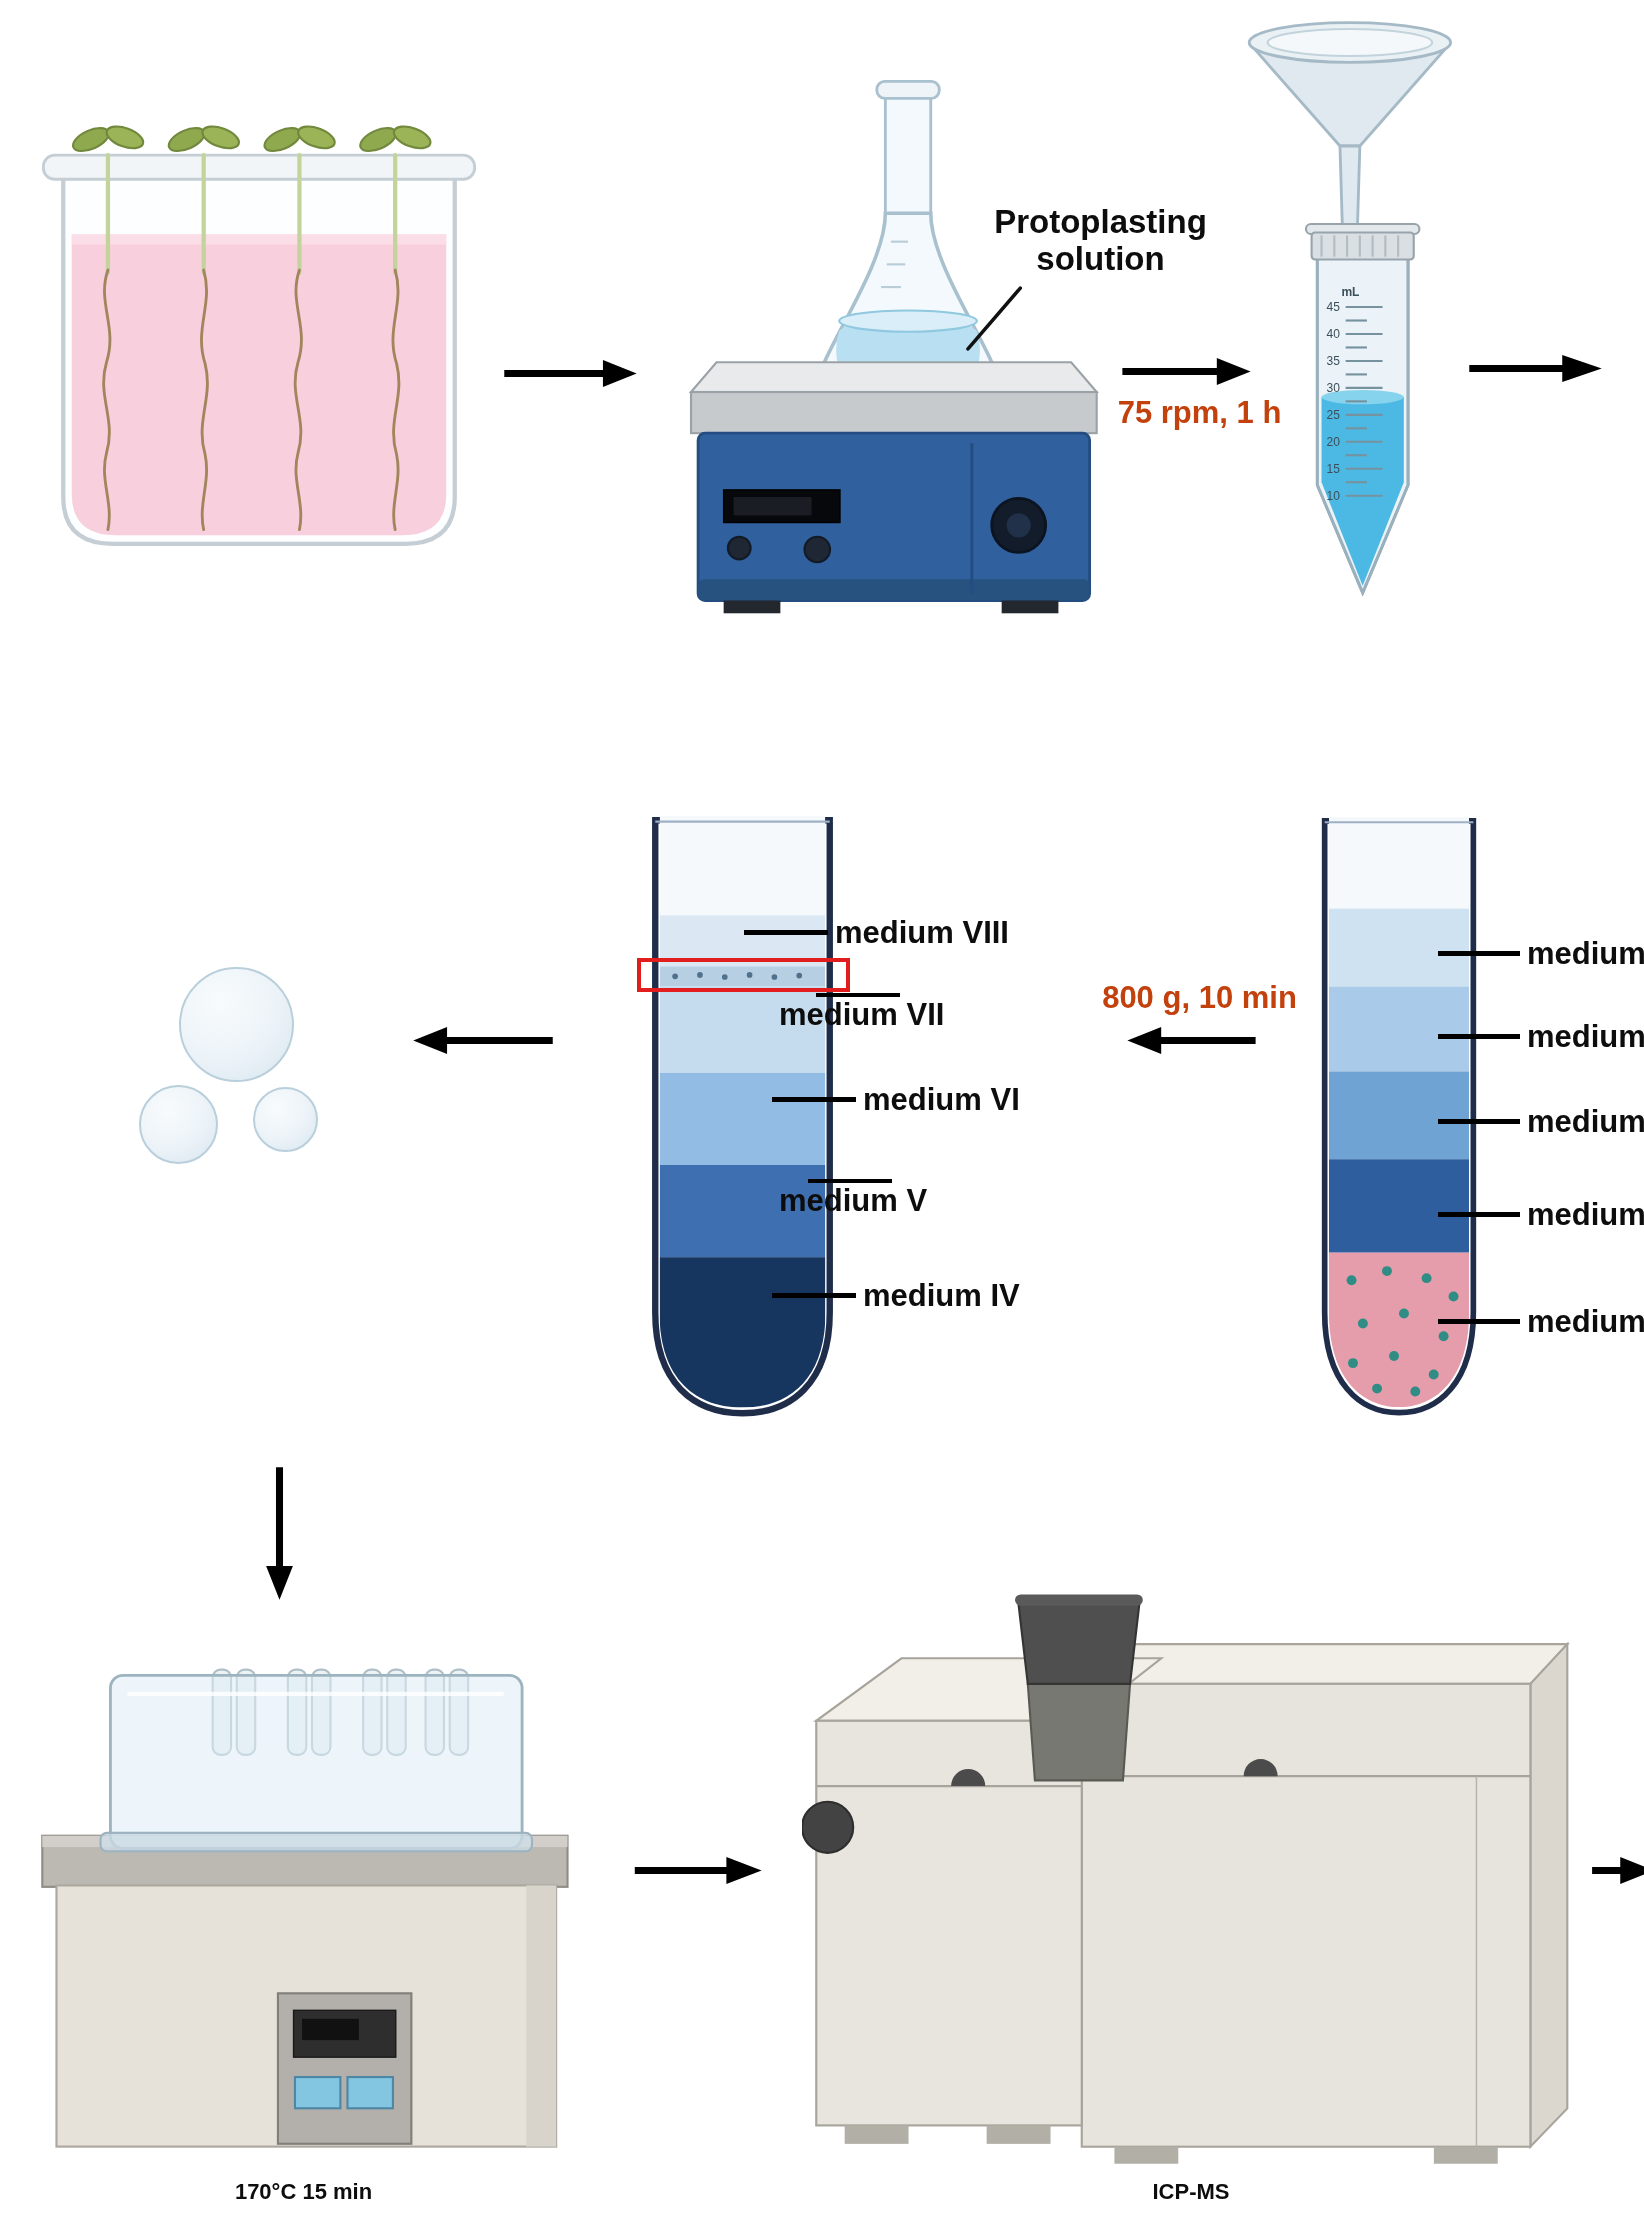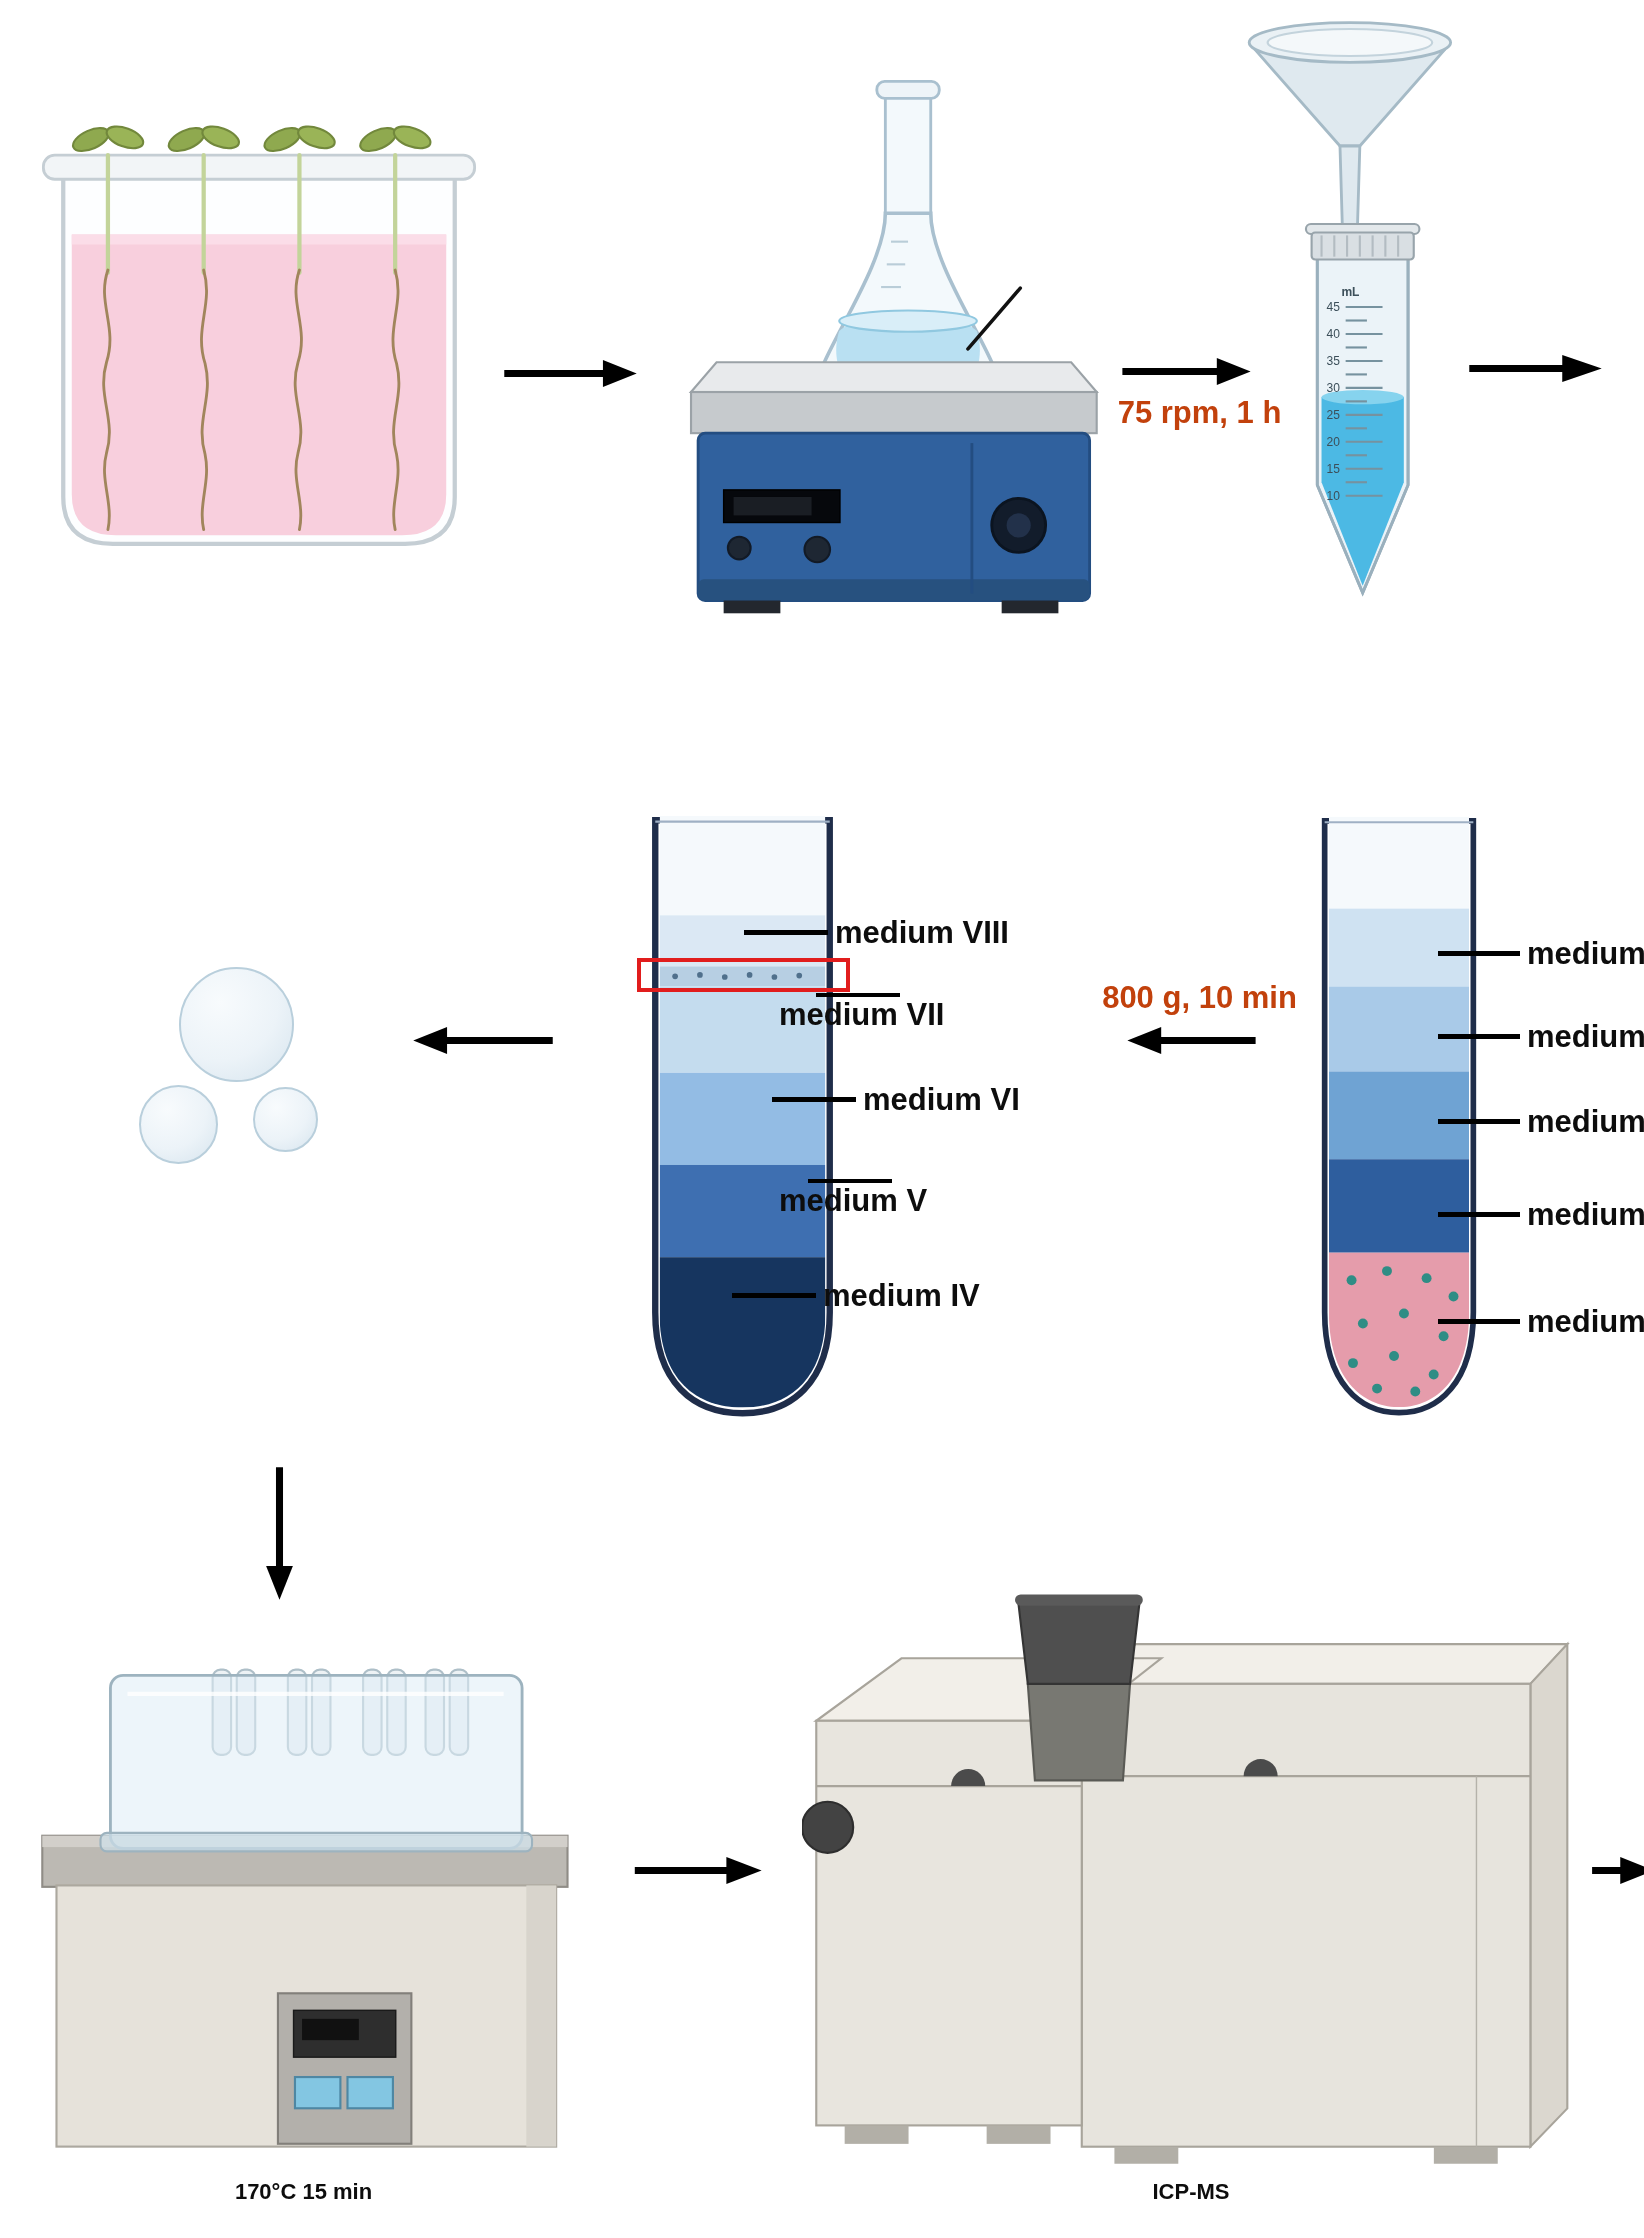--- a/index.html
+++ b/index.html
@@ -82,20 +82,24 @@
       <circle cx="92" cy="672" r="16" fill="#1e2733" stroke="#121a26" stroke-width="3"></circle>
       <circle cx="202" cy="674" r="18" fill="#1e2733" stroke="#121a26" stroke-width="3"></circle>
       <line x1="420" y1="524" x2="420" y2="736" stroke="#234d81" stroke-width="4"></line>
       <circle cx="486" cy="640" r="38" fill="#121c2b" stroke="#0b1420" stroke-width="4"></circle>
       <circle cx="486" cy="640" r="17" fill="#22314a"></circle>
       <rect x="70" y="746" width="80" height="18" fill="#23272e"></rect>
       <rect x="462" y="746" width="80" height="18" fill="#23272e"></rect>
     </g>
   </svg>
 
+  <div class="abs ptext" style="left:962px;top:204px;width:277px;">
+    <div>Protoplasting</div>
+    <div>solution</div>
+  </div>
   <svg class="abs" style="left:951px;top:281px;" width="99" height="85" viewBox="0 0 140 120">
     <line x1="98" y1="10" x2="24" y2="96" stroke="#111" stroke-width="5" stroke-linecap="round"></line>
   </svg>
 
   <svg class="abs" style="left:1119px;top:356px;" width="135" height="31" viewBox="0 0 190 44">
     <line x1="4" y1="22" x2="142" y2="22" stroke="#000" stroke-width="10"></line>
     <polygon points="138,3 186,22 138,41" fill="#000"></polygon>
   </svg>
   <div class="abs cond" style="left:1079px;top:395px;width:241px;">75 rpm, 1 h</div>
 
@@ -255,21 +259,21 @@
     <span class="txt">medium VII</span>
   </div>
   <div class="abs tube-label" style="left:772px;top:1082px;text-align:center;">
     <span class="tick-line"></span>
     <span class="txt">medium VI</span>
   </div>
   <div class="abs tube-label" style="left:772px;top:1179px;flex-direction:column;">
     <span class="tick-line"></span>
     <span class="txt">medium V</span>
   </div>
-  <div class="abs tube-label" style="left:732px;top:1278px;">
+  <div class="abs tube-label" style="left:772px;top:1278px;">
     <span class="tick-line"></span>
     <span class="txt">medium IV</span>
   </div>
 
   <svg class="abs" style="left:410px;top:1025px;" width="146" height="31" viewBox="0 0 206 44">
     <line x1="48" y1="22" x2="202" y2="22" stroke="#000" stroke-width="10"></line>
     <polygon points="52,3 4,22 52,41" fill="#000"></polygon>
   </svg>
 
   <div class="bubble" style="left:179px;top:967px;width:111px;height:111px;"></div>

